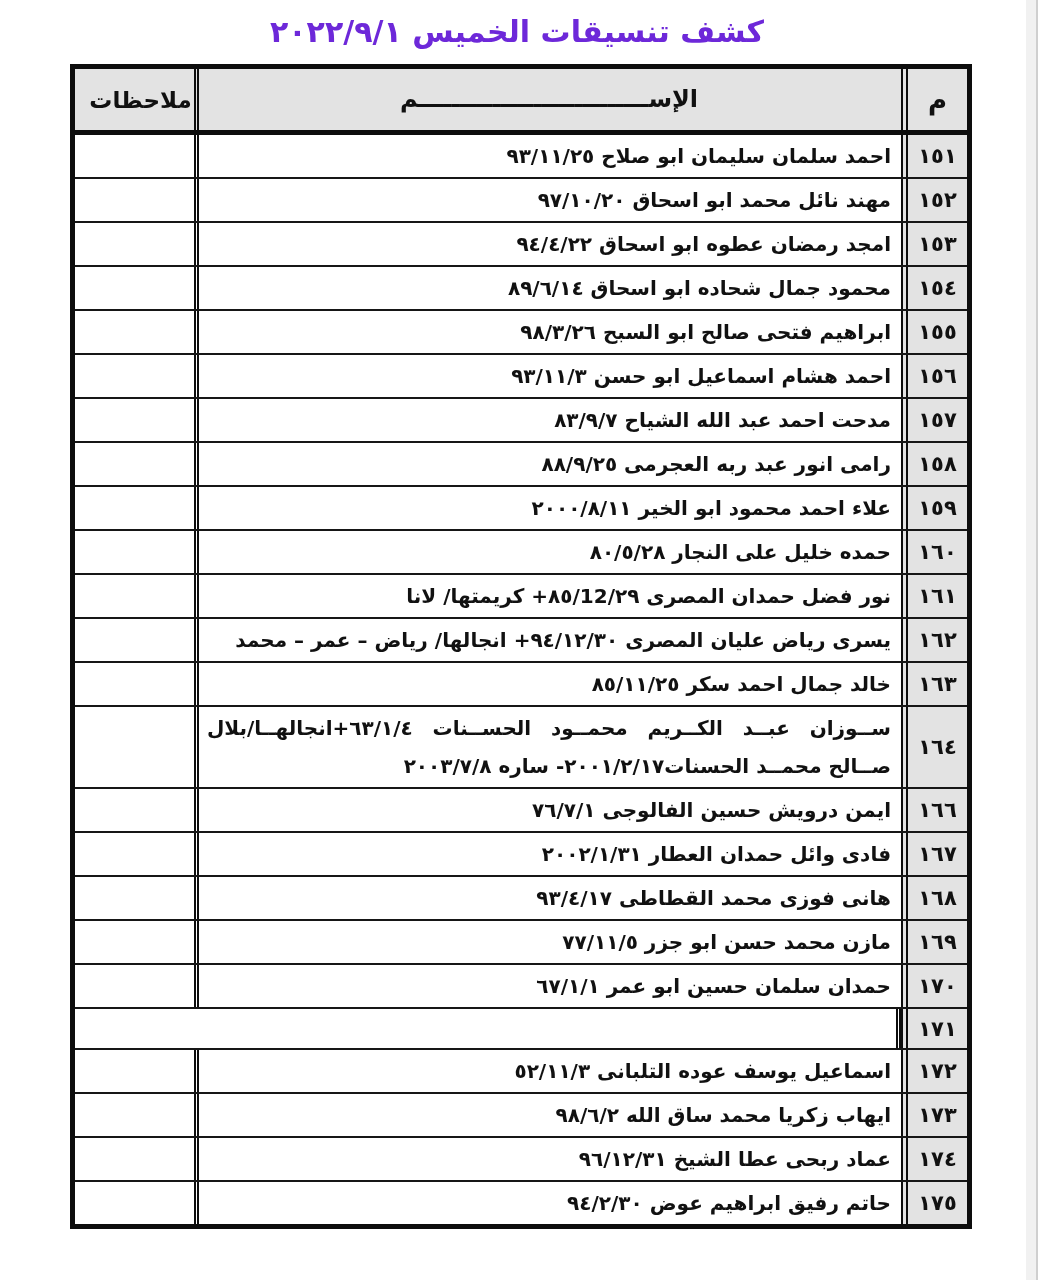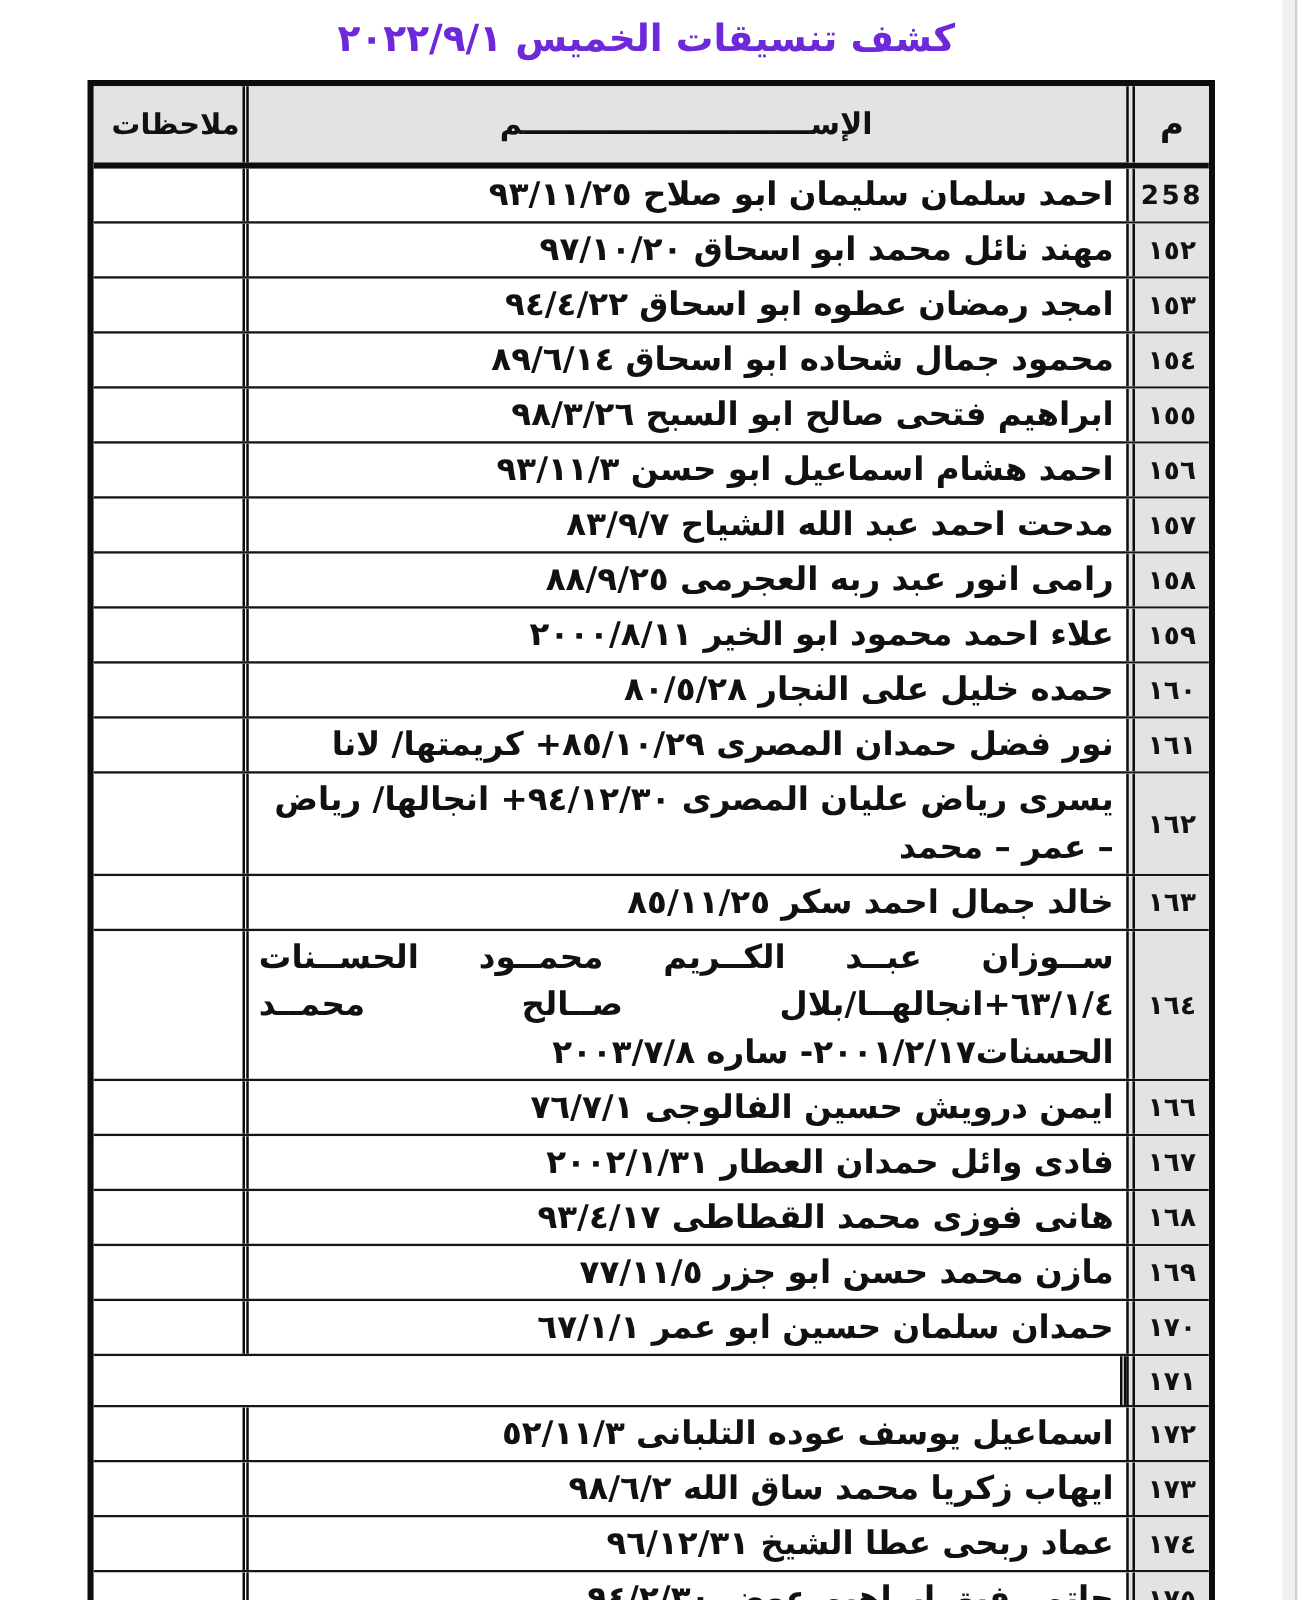--- a/index.html
+++ b/index.html
@@ -58,21 +58,21 @@
     font-weight:bold;
     font-size:21px;
     letter-spacing:2px;
   }
   
   .c-name{
     width:702px;
     justify-content:flex-start; 
     padding:2px 10px 2px 8px;
     font-weight:bold;
-    font-size:26px;
+    font-size:20px;
     line-height:38px;
     text-align:right;
   }
   .c-name.wrapjustify{text-align:justify;text-justify:inter-word;}
   
   .c-notes{
     flex:1;
     justify-content:center;
     border-right:5px double #0d0d0d; 
     font-weight:bold;
@@ -91,21 +91,21 @@
 <div class="doc-title">كشف تنسيقات الخميس ٢٠٢٢/٩/١</div>
 
 <div class="sheet">
   <div class="hdr">
     <div class="cell c-num">م</div>
     <div class="cell c-name">الإســــــــــــــــــــــــــــم</div>
     <div class="cell c-notes">ملاحظات</div>
   </div>
   <div class="body-rows">
   <div class="row">
-    <div class="cell c-num">258</div>
+    <div class="cell c-num">١٥١</div>
     <div class="cell c-name">احمد سلمان سليمان ابو صلاح ٩٣/١١/٢٥</div>
     <div class="cell c-notes"></div>
   </div>
 
   <div class="row">
     <div class="cell c-num">١٥٢</div>
     <div class="cell c-name">مهند نائل محمد ابو اسحاق ٩٧/١٠/٢٠</div>
     <div class="cell c-notes"></div>
   </div>
 
@@ -152,21 +152,21 @@
   </div>
 
   <div class="row">
     <div class="cell c-num">١٦٠</div>
     <div class="cell c-name">حمده خليل على النجار ٨٠/٥/٢٨</div>
     <div class="cell c-notes"></div>
   </div>
 
   <div class="row">
     <div class="cell c-num">١٦١</div>
-    <div class="cell c-name">نور فضل حمدان المصرى ٨٥/١٠/٢٩+ كريمتها/ لانا</div>
+    <div class="cell c-name">نور فضل حمدان المصرى ٨٥/12/٢٩+ كريمتها/ لانا</div>
     <div class="cell c-notes"></div>
   </div>
 
   <div class="row">
     <div class="cell c-num">١٦٢</div>
     <div class="cell c-name">يسرى رياض عليان المصرى ٩٤/١٢/٣٠+ انجالها/ رياض – عمر – محمد</div>
     <div class="cell c-notes"></div>
   </div>
 
   <div class="row">

